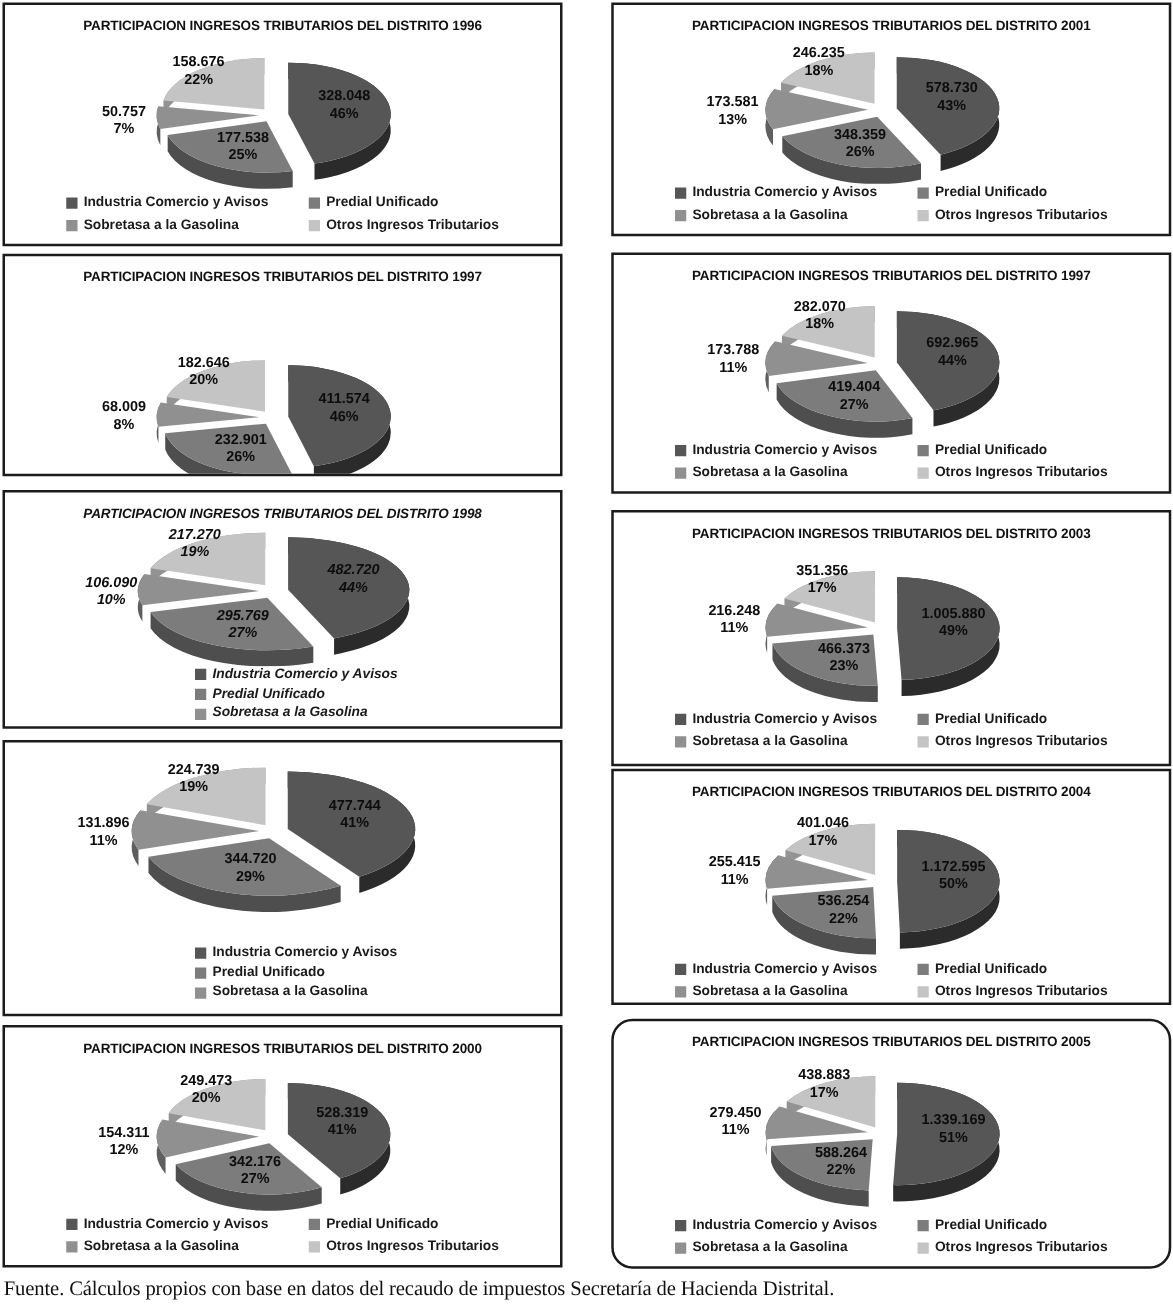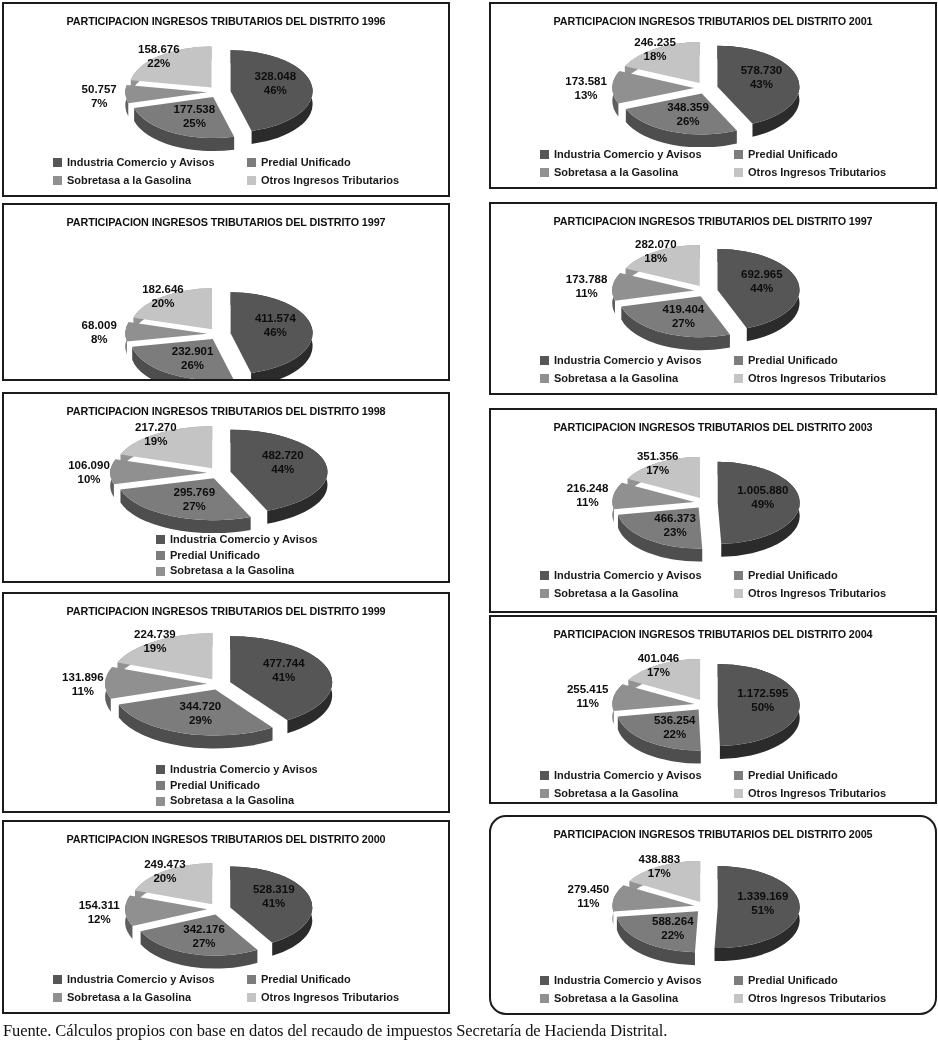--- a/index.html
+++ b/index.html
@@ -110,21 +110,21 @@
           <span class="legend-item">
             <span class="legend-marker" style="background: rgb(86, 86, 86);"></span>
             <span>Industria Comercio v Avisos</span>
           </span>
           <span class="legend-item">
             <span class="legend-marker" style="background: rgb(124, 124, 124);"></span>
             <span>Predial Unificado</span>
           </span>
         </div>
   </section>
-      <section class="card" style="left: 2px; top: 392px; height: 191px;">
+      <section class="card" style="left: 2px; top: 392px; height: 191px; font-style: italic;">
     <h3 class="chart-title">PARTICIPACION INGRESOS TRIBUTARIOS DEL DISTRITO 1998</h3>
     <svg class="pie" xmlns="http://www.w3.org/2000/svg" viewBox="0 0 444 115" width="444" height="115">
           <path d="M116.49858074194046,36.55432712239763 A97 42 0 0 1 208.2068375691855,8.237045449813454 L208.2068375691855,21.237045449813454 A97 42 0 0 0 116.49858074194046,49.55432712239763 Z" fill="#939393"></path>
           <path d="M226.47946960798433,11.86953797947876 A97 42 0 0 1 263.26167802445747,92.73279087138786 L263.26167802445747,105.73279087138786 A97 42 0 0 0 226.47946960798433,24.86953797947876 Z" fill="#2b2b2b"></path>
           <path d="M109.90076023289738,66.1577687595771 A97 42 0 0 1 111.5967827114471,41.1455989649179 L111.5967827114471,54.1455989649179 A97 42 0 0 0 109.90076023289738,79.1577687595771 Z" fill="#5f5f5f"></path>
           <path d="M246.64714935336485,99.11970531769947 A97 42 0 0 1 116.46066163109697,71.58590389303373 L116.46066163109697,84.58590389303373 A97 42 0 0 0 246.64714935336485,112.11970531769947 Z" fill="#4e4e4e"></path>
           <path d="M208.20683756918552,50.23704544981346 L116.49858074194046,36.55432712239763 A97 42 0 0 1 208.2068375691855,8.237045449813454 Z" fill="#c4c4c4"></path>
           <path d="M226.47946960798433,53.869537979478764 L226.47946960798433,11.86953797947876 A97 42 0 0 1 263.26167802445747,92.73279087138786 Z" fill="#565656"></path>
           <path d="M203.30503953869217,54.82831729233373 L109.90076023289738,66.1577687595771 A97 42 0 0 1 111.5967827114471,41.1455989649179 Z" fill="#909090"></path>
           <path d="M209.86494093689174,60.25645242579037 L246.64714935336485,99.11970531769947 A97 42 0 0 1 116.46066163109697,71.58590389303373 Z" fill="#7c7c7c"></path>
@@ -142,21 +142,20 @@
             <span class="legend-marker" style="background: rgb(124, 124, 124);"></span>
             <span>Predial Unificado</span>
           </span>
           <span class="legend-item">
             <span class="legend-marker" style="background: rgb(144, 144, 144);"></span>
             <span>Sobretasa a la Gasolina</span>
           </span>
         </div>
   </section>
       <section class="card" style="left: 2px; top: 592px; height: 221px;">
-    <h3 class="chart-title">PARTICIPACION INGRESOS TRIBUTARIOS DEL DISTRITO 1999</h3>
     <svg class="pie" xmlns="http://www.w3.org/2000/svg" viewBox="0 0 444 145" width="444" height="145">
           <path d="M113.42670171065048,44.39606113775406 A102 46 0 0 1 208.40532544170472,15.167809309687442 L208.40532544170472,28.167809309687442 A102 46 0 0 0 113.42670171065048,57.39606113775406 Z" fill="#939393"></path>
           <path d="M226.1846914191332,18.282976568391685 A102 46 0 0 1 283.42324730137267,102.35744246797051 L283.42324730137267,115.35744246797051 A102 46 0 0 0 226.1846914191332,31.282976568391685 Z" fill="#2b2b2b"></path>
           <path d="M106.79459816518634,80.76293752780859 A102 46 0 0 1 108.32415193070864,49.10083246047074 L108.32415193070864,62.10083246047074 A102 46 0 0 0 106.79459816518634,93.76293752780859 Z" fill="#5f5f5f"></path>
           <path d="M268.5283434067963,109.62253591056161 A102 46 0 0 1 114.78161002798028,86.43842690638725 L114.78161002798028,99.43842690638725 A102 46 0 0 0 268.5283434067963,122.62253591056161 Z" fill="#4e4e4e"></path>
           <path d="M208.40532544170475,61.16780930968744 L113.42670171065048,44.39606113775406 A102 46 0 0 1 208.40532544170472,15.167809309687442 Z" fill="#c4c4c4"></path>
           <path d="M226.1846914191332,64.28297656839169 L226.1846914191332,18.282976568391685 A102 46 0 0 1 283.42324730137267,102.35744246797051 Z" fill="#565656"></path>
           <path d="M203.30277566176292,65.87258063240412 L106.79459816518634,80.76293752780859 A102 46 0 0 1 108.32415193070864,49.10083246047074 Z" fill="#909090"></path>
           <path d="M211.28978752455686,71.54807001098278 L268.5283434067963,109.62253591056161 A102 46 0 0 1 114.78161002798028,86.43842690638725 Z" fill="#7c7c7c"></path>
           <text x="279.81385283907963" y="50.85721711203436" text-anchor="middle" class="slice-label"><tspan x="279.81385283907963" y="48.85721711203436">477.744</tspan><tspan x="279.81385283907963" y="62.85721711203436">41%</tspan></text>

